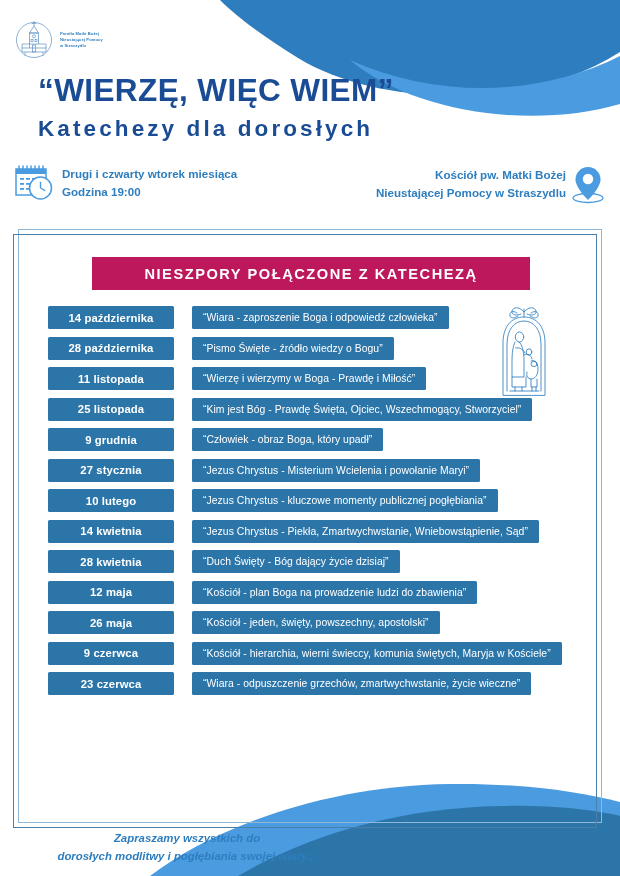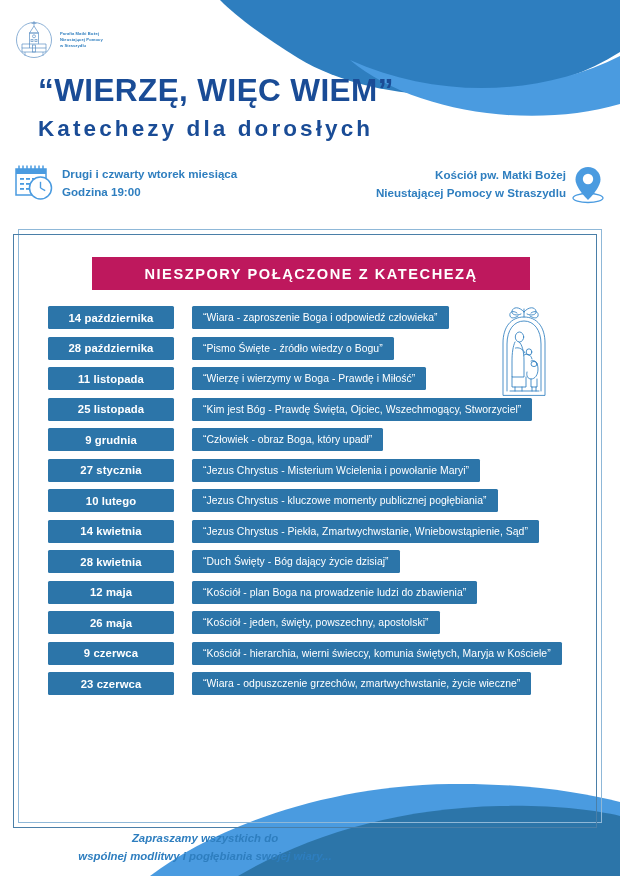--- a/index.html
+++ b/index.html
@@ -209,21 +209,21 @@
     display: flex;
     align-items: center;
     padding: 0 11px;
     letter-spacing: .05px;
     white-space: nowrap;
   }
 
   
   .footer {
     position: absolute;
-    left: 40px;
+    left: 22px;
     top: 829px;
     width: 330px;
     text-align: center;
     font-size: 11.4px;
     font-style: italic;
     font-weight: 700;
     color: #2E7EBF;
     line-height: 1.6;
     z-index: 7;
   }
@@ -402,16 +402,16 @@
     </div>
     <div class="row">
       <div class="date-pill">23 czerwca</div>
       <div class="topic-pill">“Wiara - odpuszczenie grzechów, zmartwychwstanie, życie wieczne”</div>
     </div>
 
   </div>
 
   <div class="footer">
     <div>Zapraszamy wszystkich do</div>
-    <div>wspólnej modlitwy i pogłębiania swojej wiary...</div>
+    <div>dorosłych modlitwy i pogłębiania swojej wiary...</div>
   </div>
 
 </div>
 
 </body></html>

